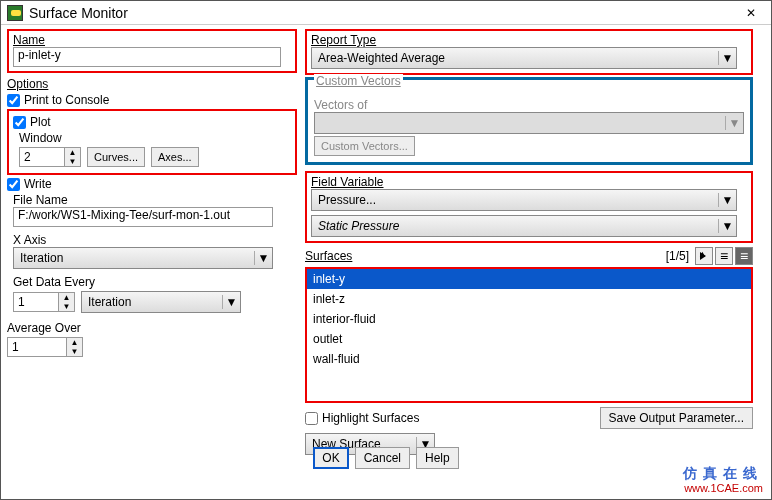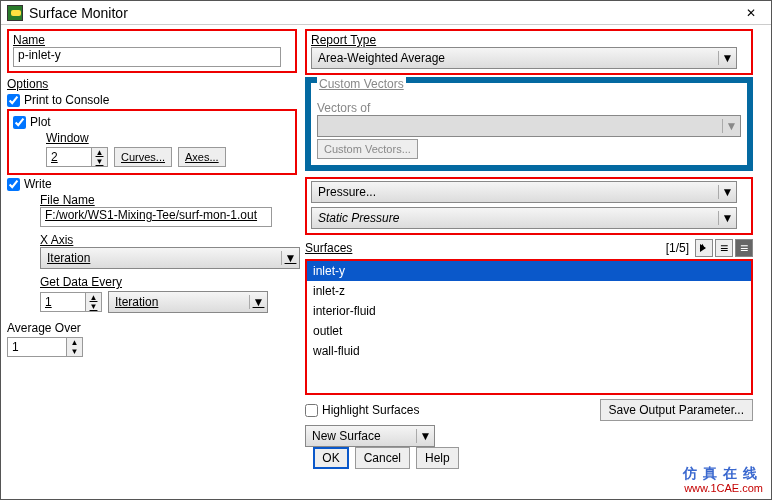--- a/index.html
+++ b/index.html
@@ -13,21 +13,21 @@
   .content { display: flex; padding: 4px 6px 0 6px; gap: 8px; }
   .left { width: 290px; }
   .right { width: 448px; }
   .redbox { border: 2px solid #e00; padding: 2px 14px 4px 4px; margin-bottom: 2px; }
   .label { text-decoration: underline; }
   .label-plain { text-decoration: none; }
   .field { display:block; width:100%; height:20px; border:1px solid #999; background:#fff; padding:0 4px; }
   .opts { padding: 2px 0 0 0; }
   .check { display:flex; align-items:center; gap:4px; margin: 2px 0; }
   .check input { width:13px; height:13px; margin:0; }
-  .group { border:6px solid #0369a1; padding: 4px 6px 6px 6px; margin-top: 2px; }
+  .group { border:3px solid #0369a1; padding: 4px 6px 6px 6px; margin-top: 2px; }
   .grouplabel { position:relative; top:-10px; background:#fff; padding:0 2px; font-size:12px; text-decoration:underline; }
   .group.disabled { color:#888; }
   .row { display:flex; align-items:center; gap:6px; margin-top:2px; }
   .spin { display:flex; align-items:center; }
   .spin .num { width:46px; height:20px; border:1px solid #999; padding:0 4px; display:flex; align-items:center; background:#fff; }
   .spin .arrows { width:16px; height:20px; border:1px solid #999; border-left:none; display:flex; flex-direction:column; background:#eee; }
   .spin .ar { flex:1; display:flex; align-items:center; justify-content:center; font-size:8px; line-height:1; }
   .btn { background:#eee; border:1px solid #999; padding:2px 8px; height:22px; display:inline-flex; align-items:center; }
   .btn.sm { padding:2px 6px; height:20px; font-size:11px; }
   .dropdown { display:flex; align-items:center; width:100%; height:22px; background:linear-gradient(#f5f5f5,#dcdcdc); border:1px solid #888; }
@@ -45,21 +45,21 @@
   .listbox { border:2px solid #e00; height:136px; background:#fff; overflow:hidden; margin-top:2px; }
   .listbox .item { padding:3px 6px; }
   .listbox .item.sel { background:#0a58ca; color:#fff; }
   .footer-row { margin-top:4px; display:flex; align-items:center; }
   .footer-row .right-btn { margin-left:auto; }
   .bottom { position:absolute; left:0; right:0; bottom:30px; display:flex; justify-content:center; gap:6px; }
   .bottom .btn.ok { border:1px solid #0a58ca; box-shadow:0 0 0 1px #0a58ca inset; }
   .wm { position:absolute; right:8px; bottom:4px; text-align:right; line-height:1.2; }
   .wm .cn { color:#3a68cf; font-weight:bold; letter-spacing:6px; font-size:14px; }
   .wm .link { color:#c40000; font-size:11px; }
-  .indent { margin-left:33px;text-decoration:underline; }
+  .indent { margin-left:6px; }
 </style>
 </head>
 <body>
 
 <div class="titlebar">
   <div class="tb-icon"></div>
   <div class="tb-title">Surface Monitor</div>
   <div class="close"></div>
 </div>
 
@@ -98,21 +98,21 @@
           </div>
         </div>
       </div>
 
       <label class="check">
         <input type="checkbox" checked="" style="">
         <span>Write</span>
       </label>
       <div class="indent">
         <div>File Name</div>
-        <div class="field" style="width:232px;">F:/work/WS1-Mixing-Tee/surf-mon-1.out</div>
+        <div class="field" style="width:260px;">F:/work/WS1-Mixing-Tee/surf-mon-1.out</div>
       </div>
 
       <div class="indent" style="margin-top:6px;">
         <div>X Axis</div>
         <div class="dropdown" style="width:260px;">
           <div class="txt">Iteration</div>
           <div class="arr">▼</div>
         </div>
       </div>
 
@@ -161,20 +161,21 @@
       <div class="dropdown full" style="background:#ddd;">
         <div class="txt"></div>
           <div class="arr">▼</div>
       </div>
       <div class="row">
           <div class="btn sm" style="color:#888;">Custom Vectors...</div>
         </div>
     </div>
 
     <div class="redbox" style="margin-top:6px;">
+      <div class="label">Field Variable</div>
       <div class="dropdown full">
         <div class="txt">Pressure...</div>
         <div class="arr">▼</div>
       </div>
       <div class="dropdown full" style="margin-top:4px;font-style:italic;">
         <div class="txt">Static Pressure</div>
         <div class="arr">▼</div>
       </div>
     </div>
 

